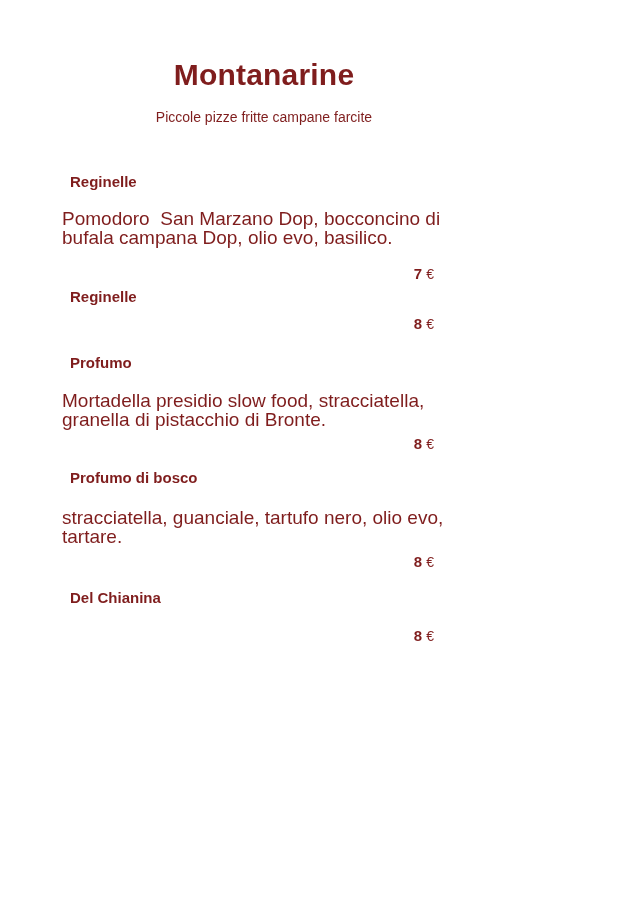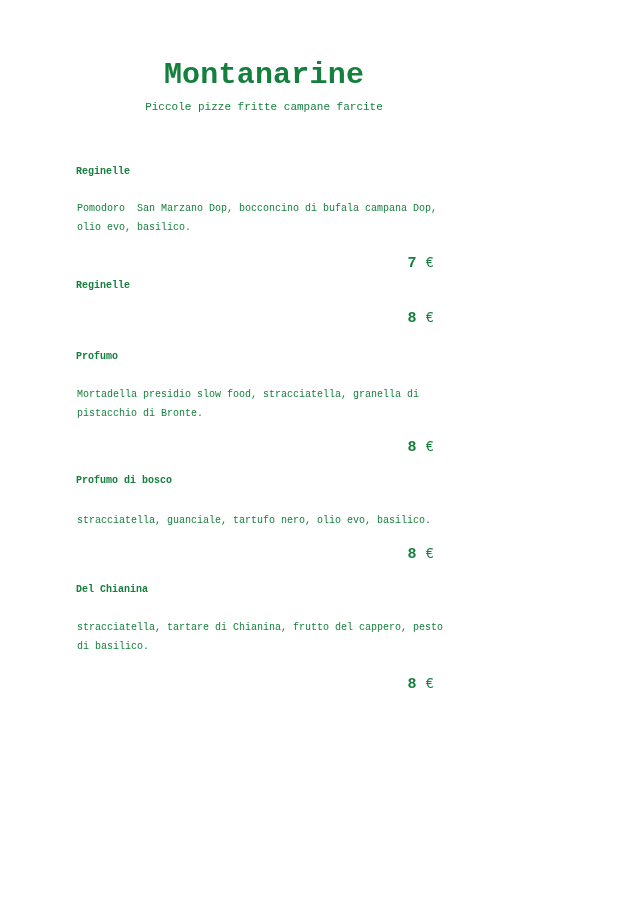--- a/index.html
+++ b/index.html
@@ -5,52 +5,52 @@
   html, body {
     margin: 0;
     padding: 0;
     background: #ffffff;
   }
   .page {
     position: relative;
     width: 528px;
     height: 905px;
     background: #ffffff;
-    color: #15803d;
-    font-family: Liberation Mono, monospace;
+    color: #7f1d1d;
+    font-family: Liberation Sans, sans-serif;
     overflow: hidden;
     box-sizing: border-box;
   }
   .title {
     margin: 0;
     padding-top: 58px;
     text-align: center;
     font-size: 30px;
     font-weight: bold;
     line-height: 34px;
     letter-spacing: 0.2px;
   }
   .subtitle {
-    margin: 8px 0 0 0;
+    margin: 18px 0 0 0;
     text-align: center;
-    font-size: 11px;
+    font-size: 14px;
     line-height: 15px;
   }
   .content {
     padding: 0 62px;
   }
   .item-name {
-    margin: 14px;
-    font-size: 10px;
+    margin: 8px;
+    font-size: 15px;
     font-weight: bold;
     line-height: 19px;
   }
   .item-desc {
-    margin: 15px;
-    font-size: 10px;
+    margin: 0;
+    font-size: 19px;
     line-height: 19px;
     white-space: pre-wrap;
   }
   .item-price {
     margin: 0;
     font-size: 15px;
     line-height: 19px;
     text-align: right;
     padding-right: 32px;
   }
@@ -99,24 +99,23 @@
     </section>
 
     <section class="menu-item i3">
       <h2 class="item-name">Profumo</h2>
       <p class="item-desc">Mortadella presidio slow food, stracciatella, granella di pistacchio di Bronte.</p>
       <p class="item-price"><span class="price-value">8</span> <span class="price-currency">€</span></p>
     </section>
 
     <section class="menu-item i4">
       <h2 class="item-name">Profumo di bosco</h2>
-      <p class="item-desc">stracciatella, guanciale, tartufo nero, olio evo, basilico.</p>
+      <p class="item-desc">stracciatella, guanciale, tartufo nero, olio evo, tartare.</p>
       <p class="item-price"><span class="price-value">8</span> <span class="price-currency">€</span></p>
     </section>
 
     <section class="menu-item i5">
       <h2 class="item-name">Del Chianina</h2>
-      <p class="item-desc">stracciatella, tartare di Chianina, frutto del cappero, pesto di basilico.</p>
       <p class="item-price"><span class="price-value">8</span> <span class="price-currency">€</span></p>
     </section>
 
   </div>
 </div>
 
 </body></html>

